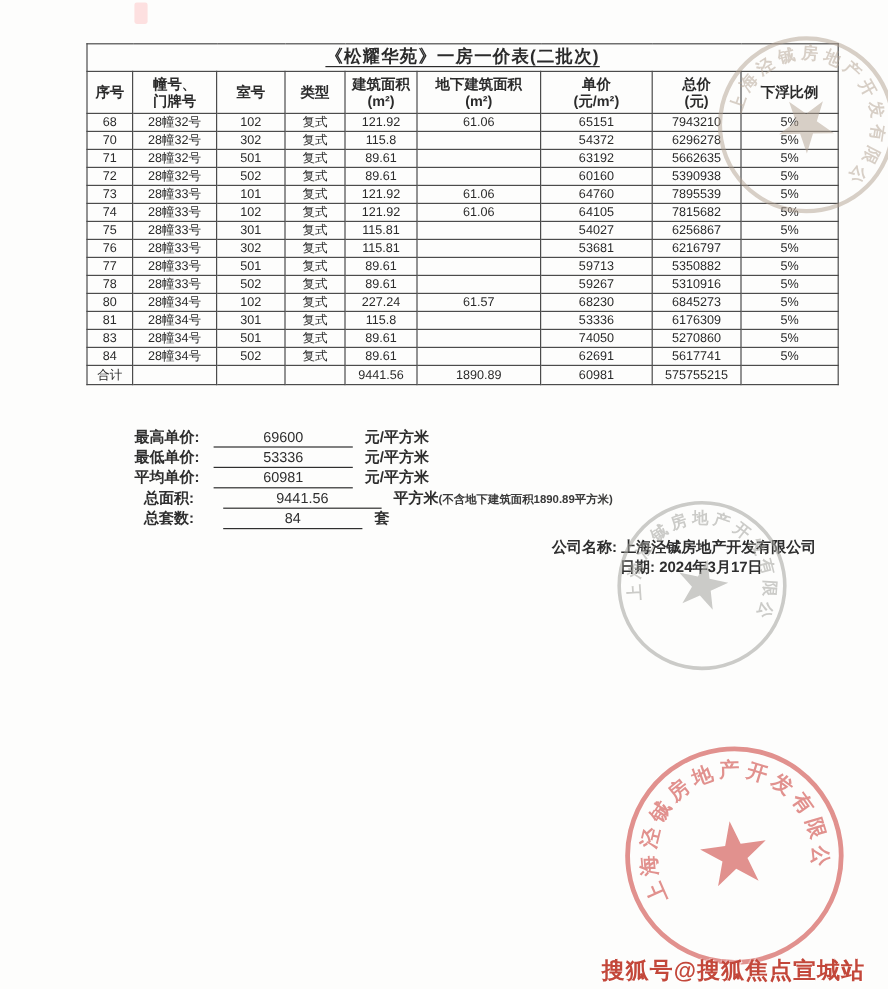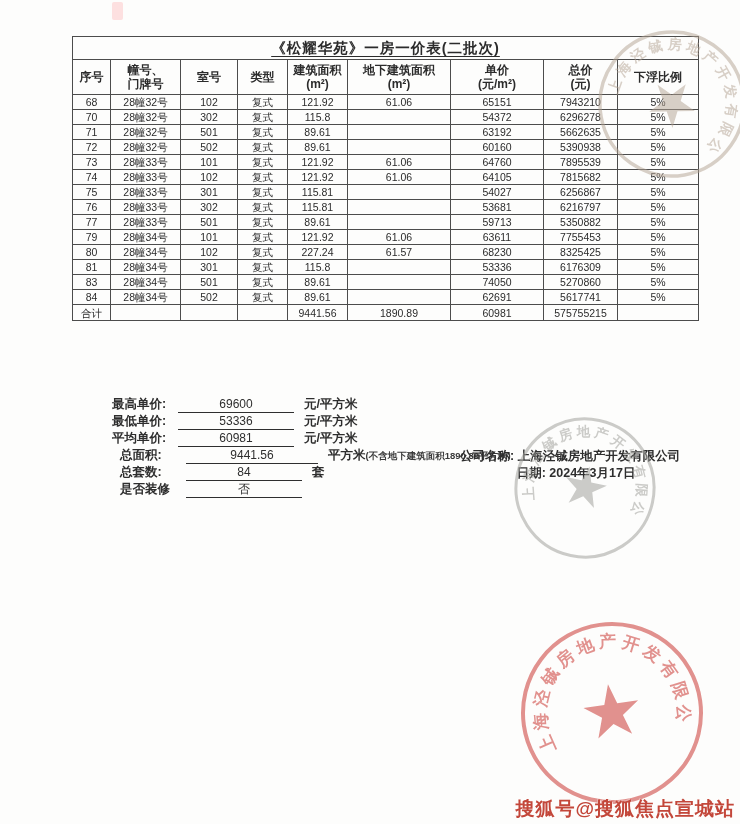--- a/index.html
+++ b/index.html
@@ -32,41 +32,41 @@
   tr.data-row td{height:14px;}
   tr.total-row td{height:15px;}
 
   
   .summary{position:absolute;left:112px;top:356px;font-size:12.5px;}
   .sum-line{height:17px;line-height:16px;white-space:nowrap;}
   .sum-line.indent{padding-left:8px;}
   .sum-label{font-weight:bold;display:inline-block;min-width:64px;}
   .sum-value{
     display:inline-block;width:116px;text-align:center;
-    border-bottom:1.3px solid #2f2f2f;font-size:12px;margin-left:2px;margin-top:40px;
+    border-bottom:1.3px solid #2f2f2f;font-size:12px;margin-left:2px;
   }
   .sum-line.wide .sum-value{width:132px;}
   .sum-unit{margin-left:10px;font-weight:bold;text-align:center;}
   .sum-note{font-size:9.5px;font-weight:bold;margin-left:0;color:#3a3a3a;}
 
   
   .company{position:absolute;left:434px;top:448px;font-size:12.5px;font-weight:bold;
     line-height:17px;white-space:nowrap;margin-left:26px;}
   .company .date-line{padding-left:12px;text-align:center;}
 
   
   .stamp{position:absolute;pointer-events:none;}
   .stamp text{font-family:"Liberation Sans",sans-serif;font-weight:bold;}
   .stamp-top{left:594px;top:26px;opacity:.5;transform:rotate(35deg);}
   .stamp-mid{left:511px;top:414px;opacity:.55;transform:rotate(12deg);}
   .stamp-bottom{left:517px;top:618px;opacity:.85;transform:rotate(-8deg);}
 
   
   .watermark{
-    position:absolute;right:5px;bottom:2px;
+    position:absolute;right:19px;bottom:2px;
     font-size:19px;font-weight:bold;letter-spacing:1px;
     text-shadow:1px 1px 0 rgba(255,255,255,.75), -1px -1px 0 rgba(255,255,255,.3);
     white-space:nowrap;
   }
 </style>
 </head>
 <body>
 
 <div class="page">
 
@@ -217,39 +217,39 @@
       <td>28幢33号</td>
       <td>501</td>
       <td>复式</td>
       <td>89.61</td>
       <td></td>
       <td>59713</td>
       <td>5350882</td>
       <td>5%</td>
     </tr>
         <tr class="data-row">
-      <td>79</td>
-      <td>28幢34号</td>
-      <td>101</td>
-      <td>复式</td>
-      <td>121.92</td>
-      <td>61.06</td>
-      <td>63611</td>
-      <td>7755453</td>
+      <td>78</td>
+      <td>28幢33号</td>
+      <td>502</td>
+      <td>复式</td>
+      <td>89.61</td>
+      <td></td>
+      <td>59267</td>
+      <td>5310916</td>
       <td>5%</td>
     </tr>
         <tr class="data-row">
       <td>80</td>
       <td>28幢34号</td>
       <td>102</td>
       <td>复式</td>
       <td>227.24</td>
       <td>61.57</td>
       <td>68230</td>
-      <td>8325425</td>
+      <td>6845273</td>
       <td>5%</td>
     </tr>
         <tr class="data-row">
       <td>81</td>
       <td>28幢34号</td>
       <td>301</td>
       <td>复式</td>
       <td>115.8</td>
       <td></td>
       <td>53336</td>
@@ -303,23 +303,20 @@
     </div>
     <div class="sum-line">
       <span class="sum-label">平均单价:</span><span class="sum-value">60981</span><span class="sum-unit">元/平方米</span>
     </div>
     <div class="sum-line indent wide">
       <span class="sum-label">总面积:</span><span class="sum-value">9441.56</span><span class="sum-unit">平方米</span><span class="sum-note">(不含地下建筑面积1890.89平方米)</span>
     </div>
     <div class="sum-line indent">
       <span class="sum-label">总套数:</span><span class="sum-value">84</span><span class="sum-unit">套</span>
     </div>
-    <div class="sum-line indent">
-      <span class="sum-label">是否装修</span><span class="sum-value">否</span>
-    </div>
   </div>
 
   <div class="company">
     <div>
       <span>公司名称:</span>
       <span>上海泾铖房地产开发有限公司</span>
     </div>
     <div class="date-line">
       <span>日期:</span>
       <span>2024年3月17日</span>

